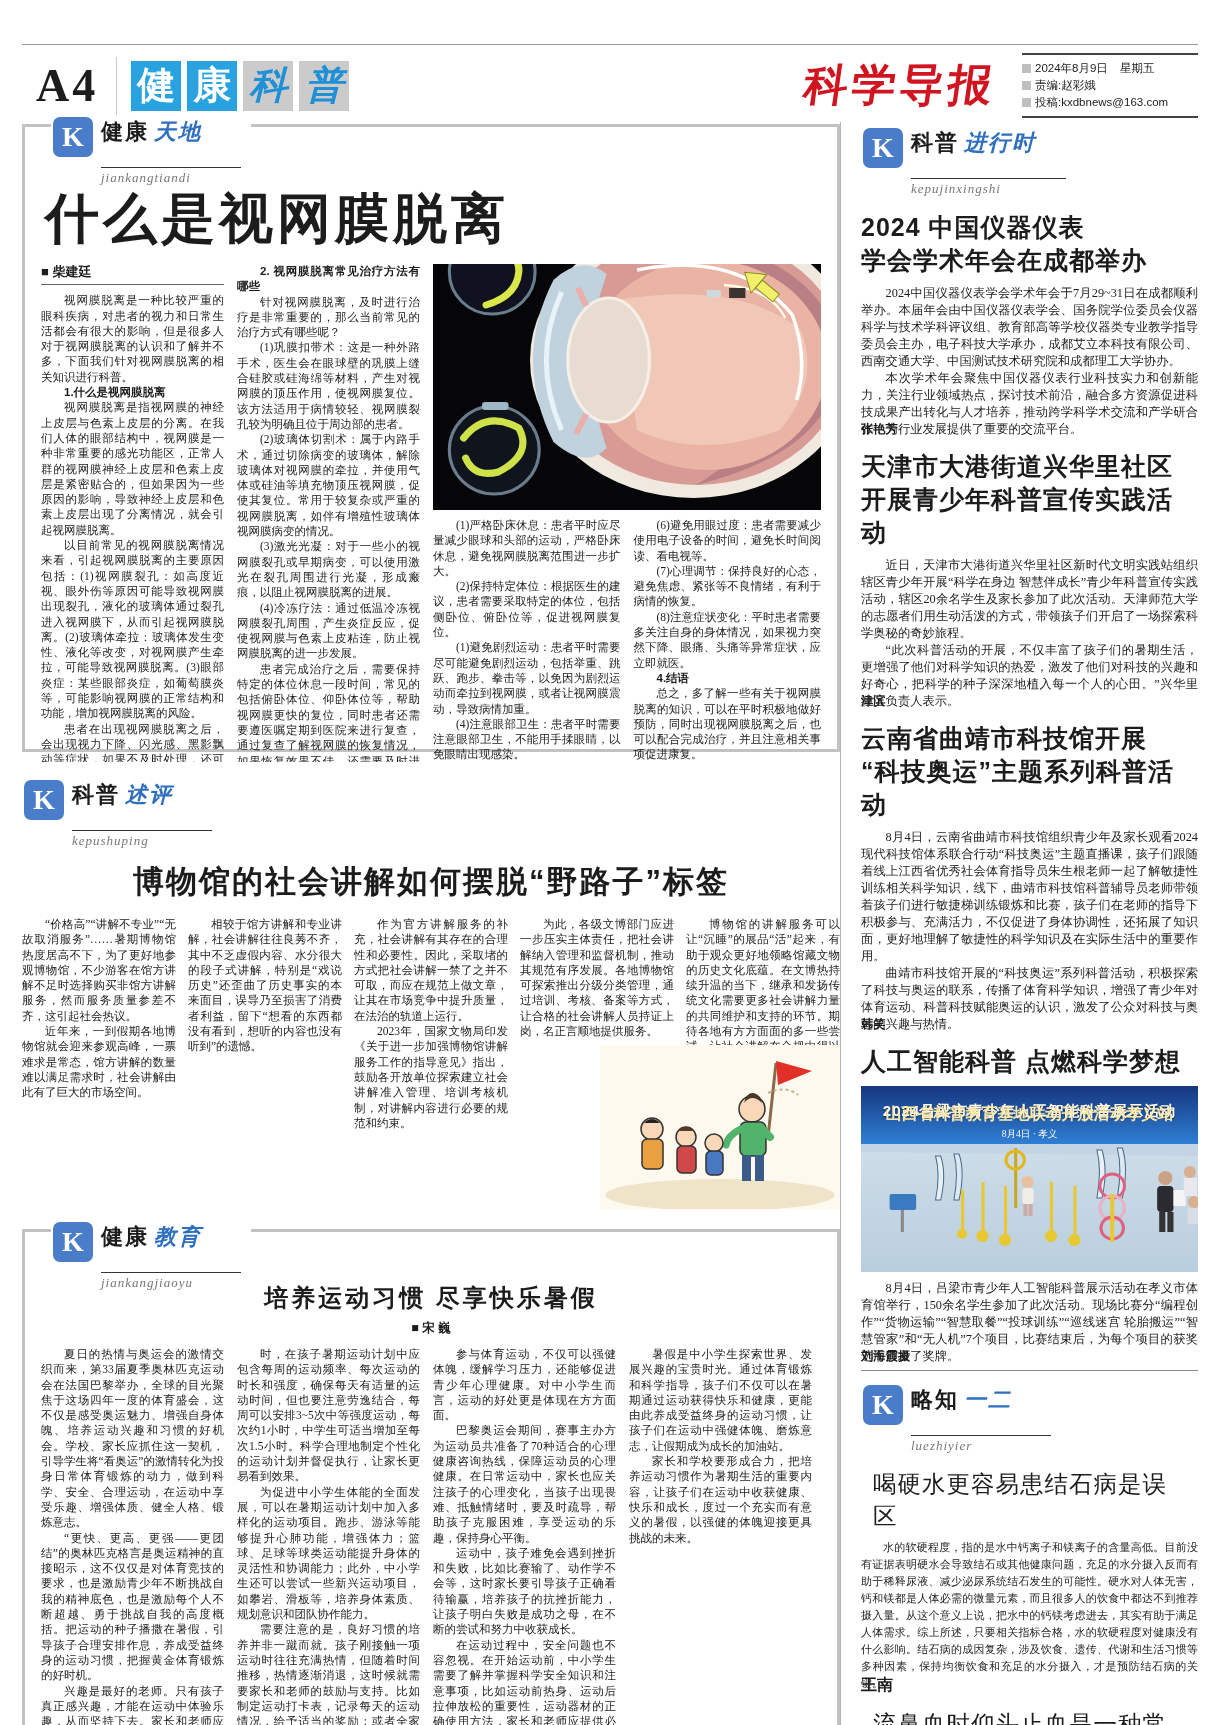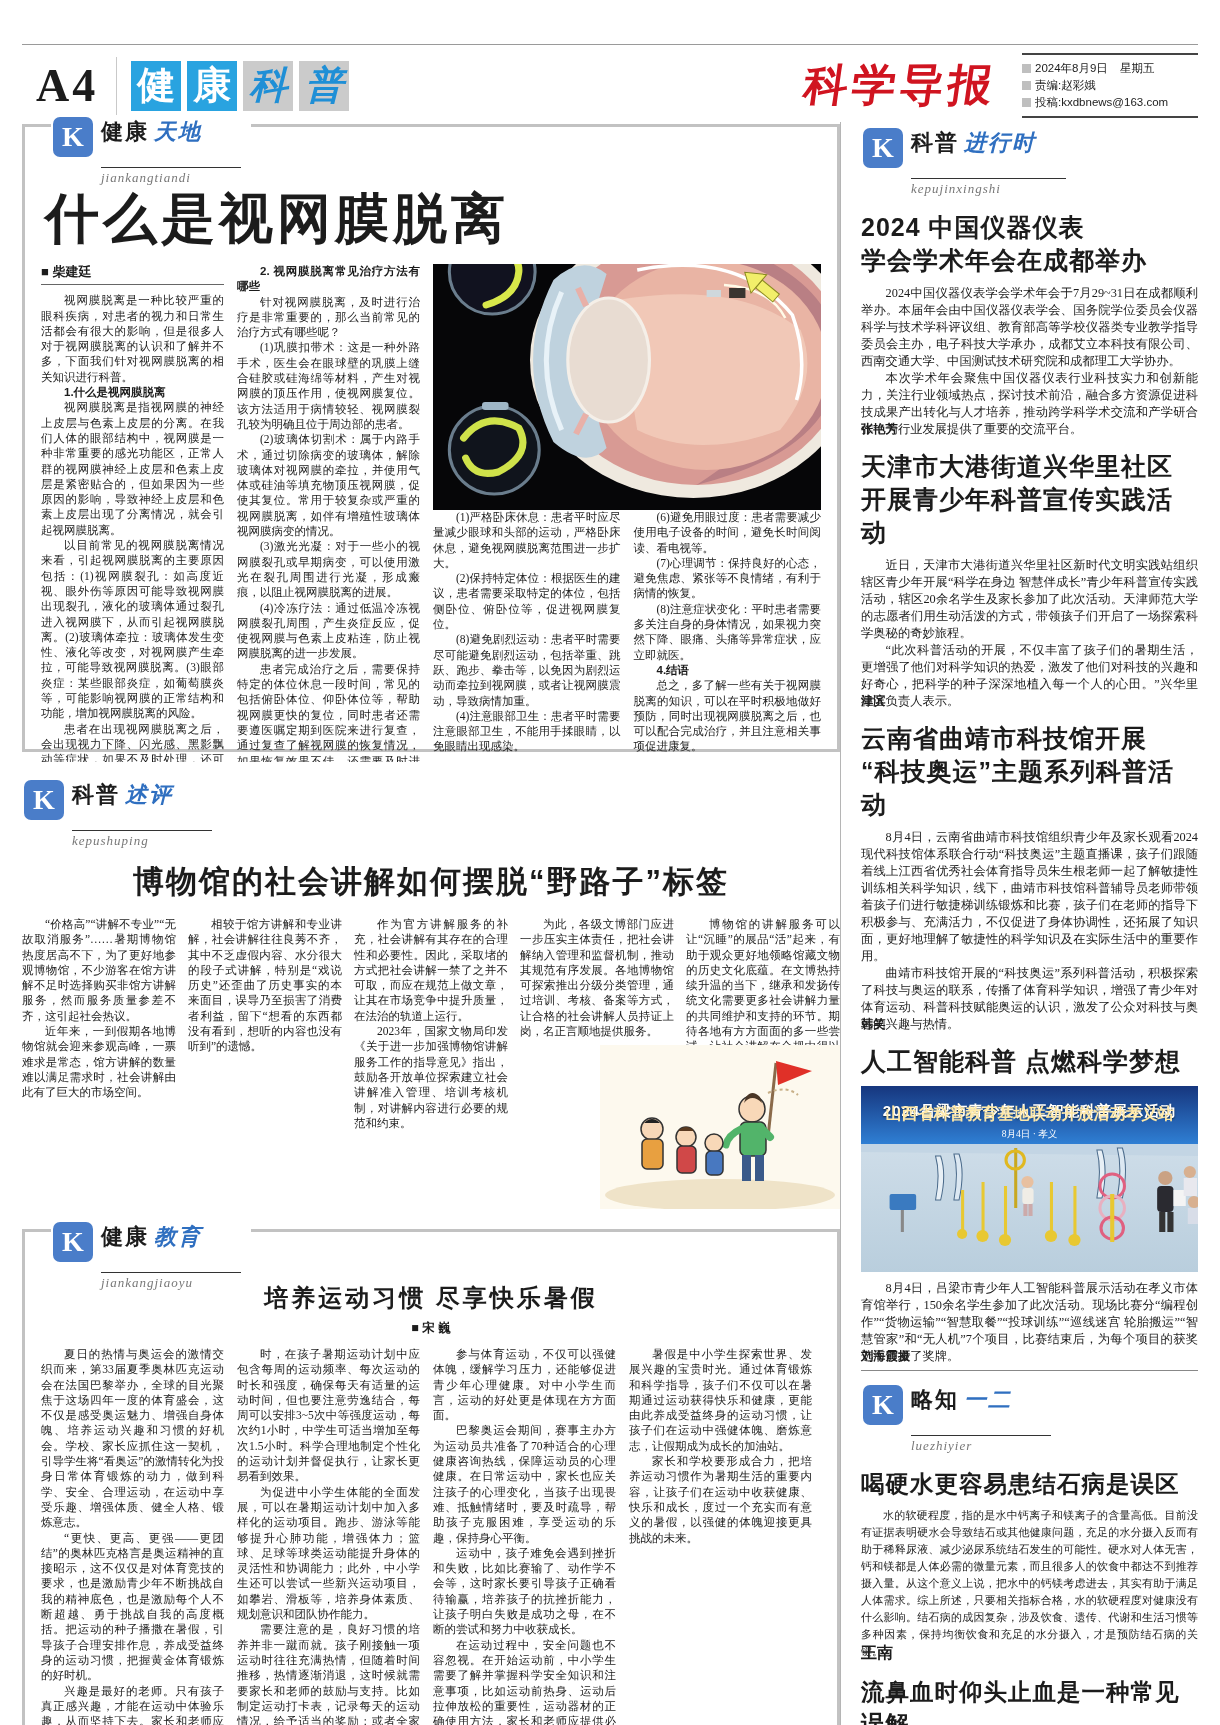--- a/index.html
+++ b/index.html
@@ -44,21 +44,21 @@
   .tiandi-box{margin-top:8px;height:628px}
   .box .badge{position:absolute;top:-12px;left:26px}
   .tiandi-hl{font-family:"Liberation Sans",sans-serif;font-weight:900;font-size:54px;letter-spacing:4px;margin:46px 0 8px 4px}
   .art-body{display:flex;gap:13px;height:498px;overflow:hidden}
   .ncol{width:183px;flex:none;font-size:11.5px;line-height:15.3px}
   .byline{font-weight:bold;font-size:13px;border-bottom:1px solid #666;padding-bottom:5px;margin-bottom:8px;font-family:"Liberation Sans",sans-serif}
   p{text-indent:2em;text-align:justify}
   .bh{font-weight:bold;font-family:"Liberation Sans",sans-serif}
   .right-half{flex:1;display:flex;flex-direction:column;margin-top:-54px}
   .eyewrap{height:300px;flex:none}
-  .twocols{display:flex;gap:13px;flex:1;overflow:hidden;}
+  .twocols{display:flex;gap:13px;flex:1;overflow:hidden;margin-top:8px}
   .twocols .ncol{width:auto;flex:1}
 
   
   .shuping{margin-top:26px}
   .shuping .badge{position:static;display:inline-flex}
   .shu-hl{text-align:center;font-family:"Liberation Sans",sans-serif;font-weight:900;font-size:31px;letter-spacing:2px;margin:10px 0 14px}
   .shu-body{position:relative;display:flex;gap:12px;height:292px;overflow:hidden;font-size:11.5px;line-height:15.3px}
   .shu-body .scol{flex:1}
   .cartoon{position:absolute;right:0;bottom:0;width:240px;height:164px;background:#fff}
   .shu-author{text-align:right;font-weight:bold;font-family:"Liberation Sans",sans-serif;margin-top:2px}
@@ -71,21 +71,21 @@
 
   
   .sb-title{font-family:"Liberation Sans",sans-serif;font-weight:800;font-size:25px;line-height:1.32;letter-spacing:1px;margin:12px 0 8px}
   .sb-art{font-size:12.3px;line-height:17px}
   .author{text-align:left;font-weight:bold;font-family:"Liberation Sans",sans-serif;margin-top:-17px}
   .photo{position:relative;height:186px;margin:8px 0 8px;overflow:hidden}
   .photo .ban1{position:absolute;top:16px;left:0;right:0;text-align:center;color:#fff;font-family:"Liberation Sans",sans-serif;font-weight:bold;font-size:15px;letter-spacing:1px;text-shadow:0 1px 2px #123}
   .photo .ban2{position:absolute;top:19px;left:0;right:0;text-align:center;color:#ffe9a8;font-size:16px;font-weight:bold;font-family:"Liberation Sans",sans-serif}
   .photo .ban3{position:absolute;top:40px;left:0;right:0;text-align:center;color:#fff;font-size:9.5px}
   .rule{border:none;border-top:1px solid #888;margin:5px 0 12px}
-  .lz-title{font-family:"Liberation Sans",sans-serif;font-weight:700;font-size:23.5px;letter-spacing:1px;margin:12px 0 7px}
+  .lz-title{font-family:"Liberation Sans",sans-serif;font-weight:400;font-size:23.5px;letter-spacing:1px;margin:12px 12px 7px}
   .lz-para{font-size:11px;line-height:17px}
   .sb-badge{margin:4px 0 2px}
 </style>
 </head>
 <body>
 
 <div class="page">
 
   <div class="hd">
     <div class="pageno">A4</div>
@@ -182,21 +182,21 @@
                 <g transform="translate(336,88) rotate(130)">
                   <rect x="-5" y="0" width="10" height="22" fill="#f2ef6a" stroke="#8a8a20"></rect>
                   <path d="M-12 22 L12 22 L0 40 Z" fill="#f2ef6a" stroke="#8a8a20"></path>
                 </g>
               </svg>
             </div>
             <div class="twocols">
               <div class="ncol">
                   <p>(1)严格卧床休息：患者平时应尽量减少眼球和头部的运动，严格卧床休息，避免视网膜脱离范围进一步扩大。</p>
                   <p>(2)保持特定体位：根据医生的建议，患者需要采取特定的体位，包括侧卧位、俯卧位等，促进视网膜复位。</p>
-                  <p>(8)避免剧烈运动：患者平时需要尽可能避免剧烈运动，包括举重、跳跃、跑步、拳击等，以免因为剧烈运动而牵拉到视网膜，或者让视网膜震动，导致病情加重。</p>
+                  <p>(1)避免剧烈运动：患者平时需要尽可能避免剧烈运动，包括举重、跳跃、跑步、拳击等，以免因为剧烈运动而牵拉到视网膜，或者让视网膜震动，导致病情加重。</p>
                   <p>(4)注意眼部卫生：患者平时需要注意眼部卫生，不能用手揉眼睛，以免眼睛出现感染。</p>
                 </div>
               <div class="ncol">
                   <p>(6)避免用眼过度：患者需要减少使用电子设备的时间，避免长时间阅读、看电视等。</p>
                   <p>(7)心理调节：保持良好的心态，避免焦虑、紧张等不良情绪，有利于病情的恢复。</p>
                   <p>(8)注意症状变化：平时患者需要多关注自身的身体情况，如果视力突然下降、眼痛、头痛等异常症状，应立即就医。</p>
                   <p class="bh">4.结语</p>
                   <p>总之，多了解一些有关于视网膜脱离的知识，可以在平时积极地做好预防，同时出现视网膜脱离之后，也可以配合完成治疗，并且注意相关事项促进康复。</p>
                 </div>
             </div>

